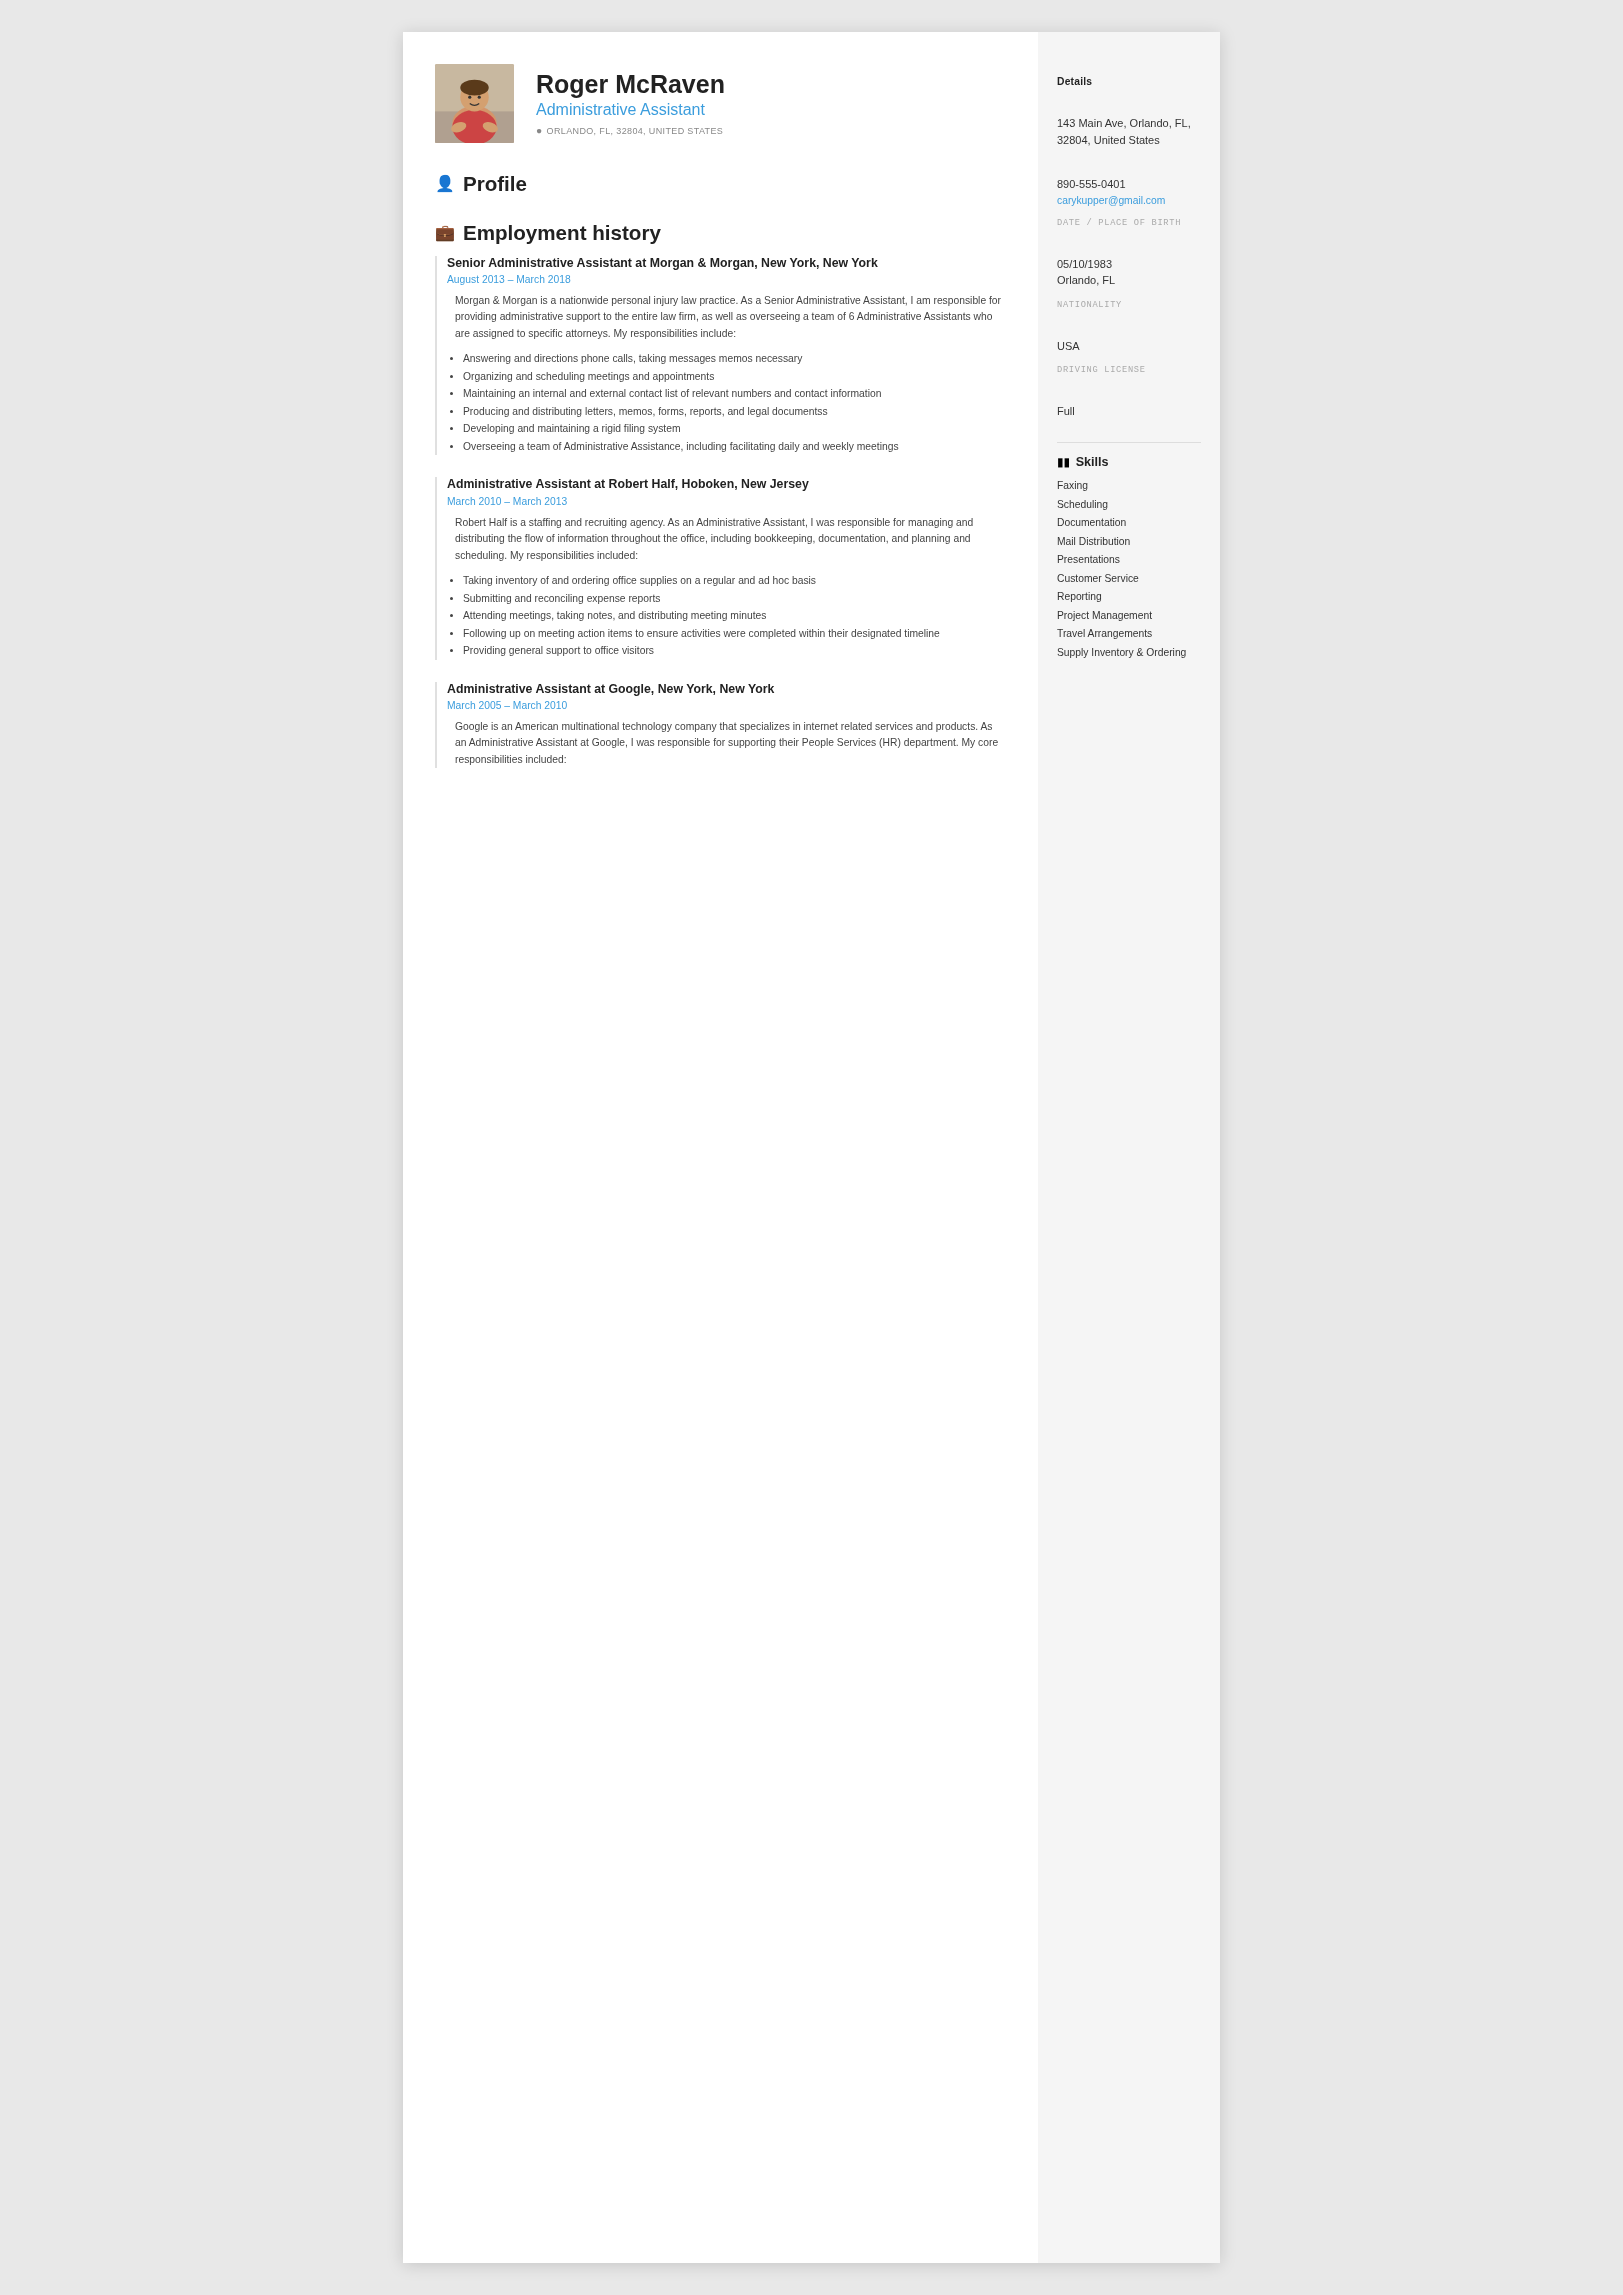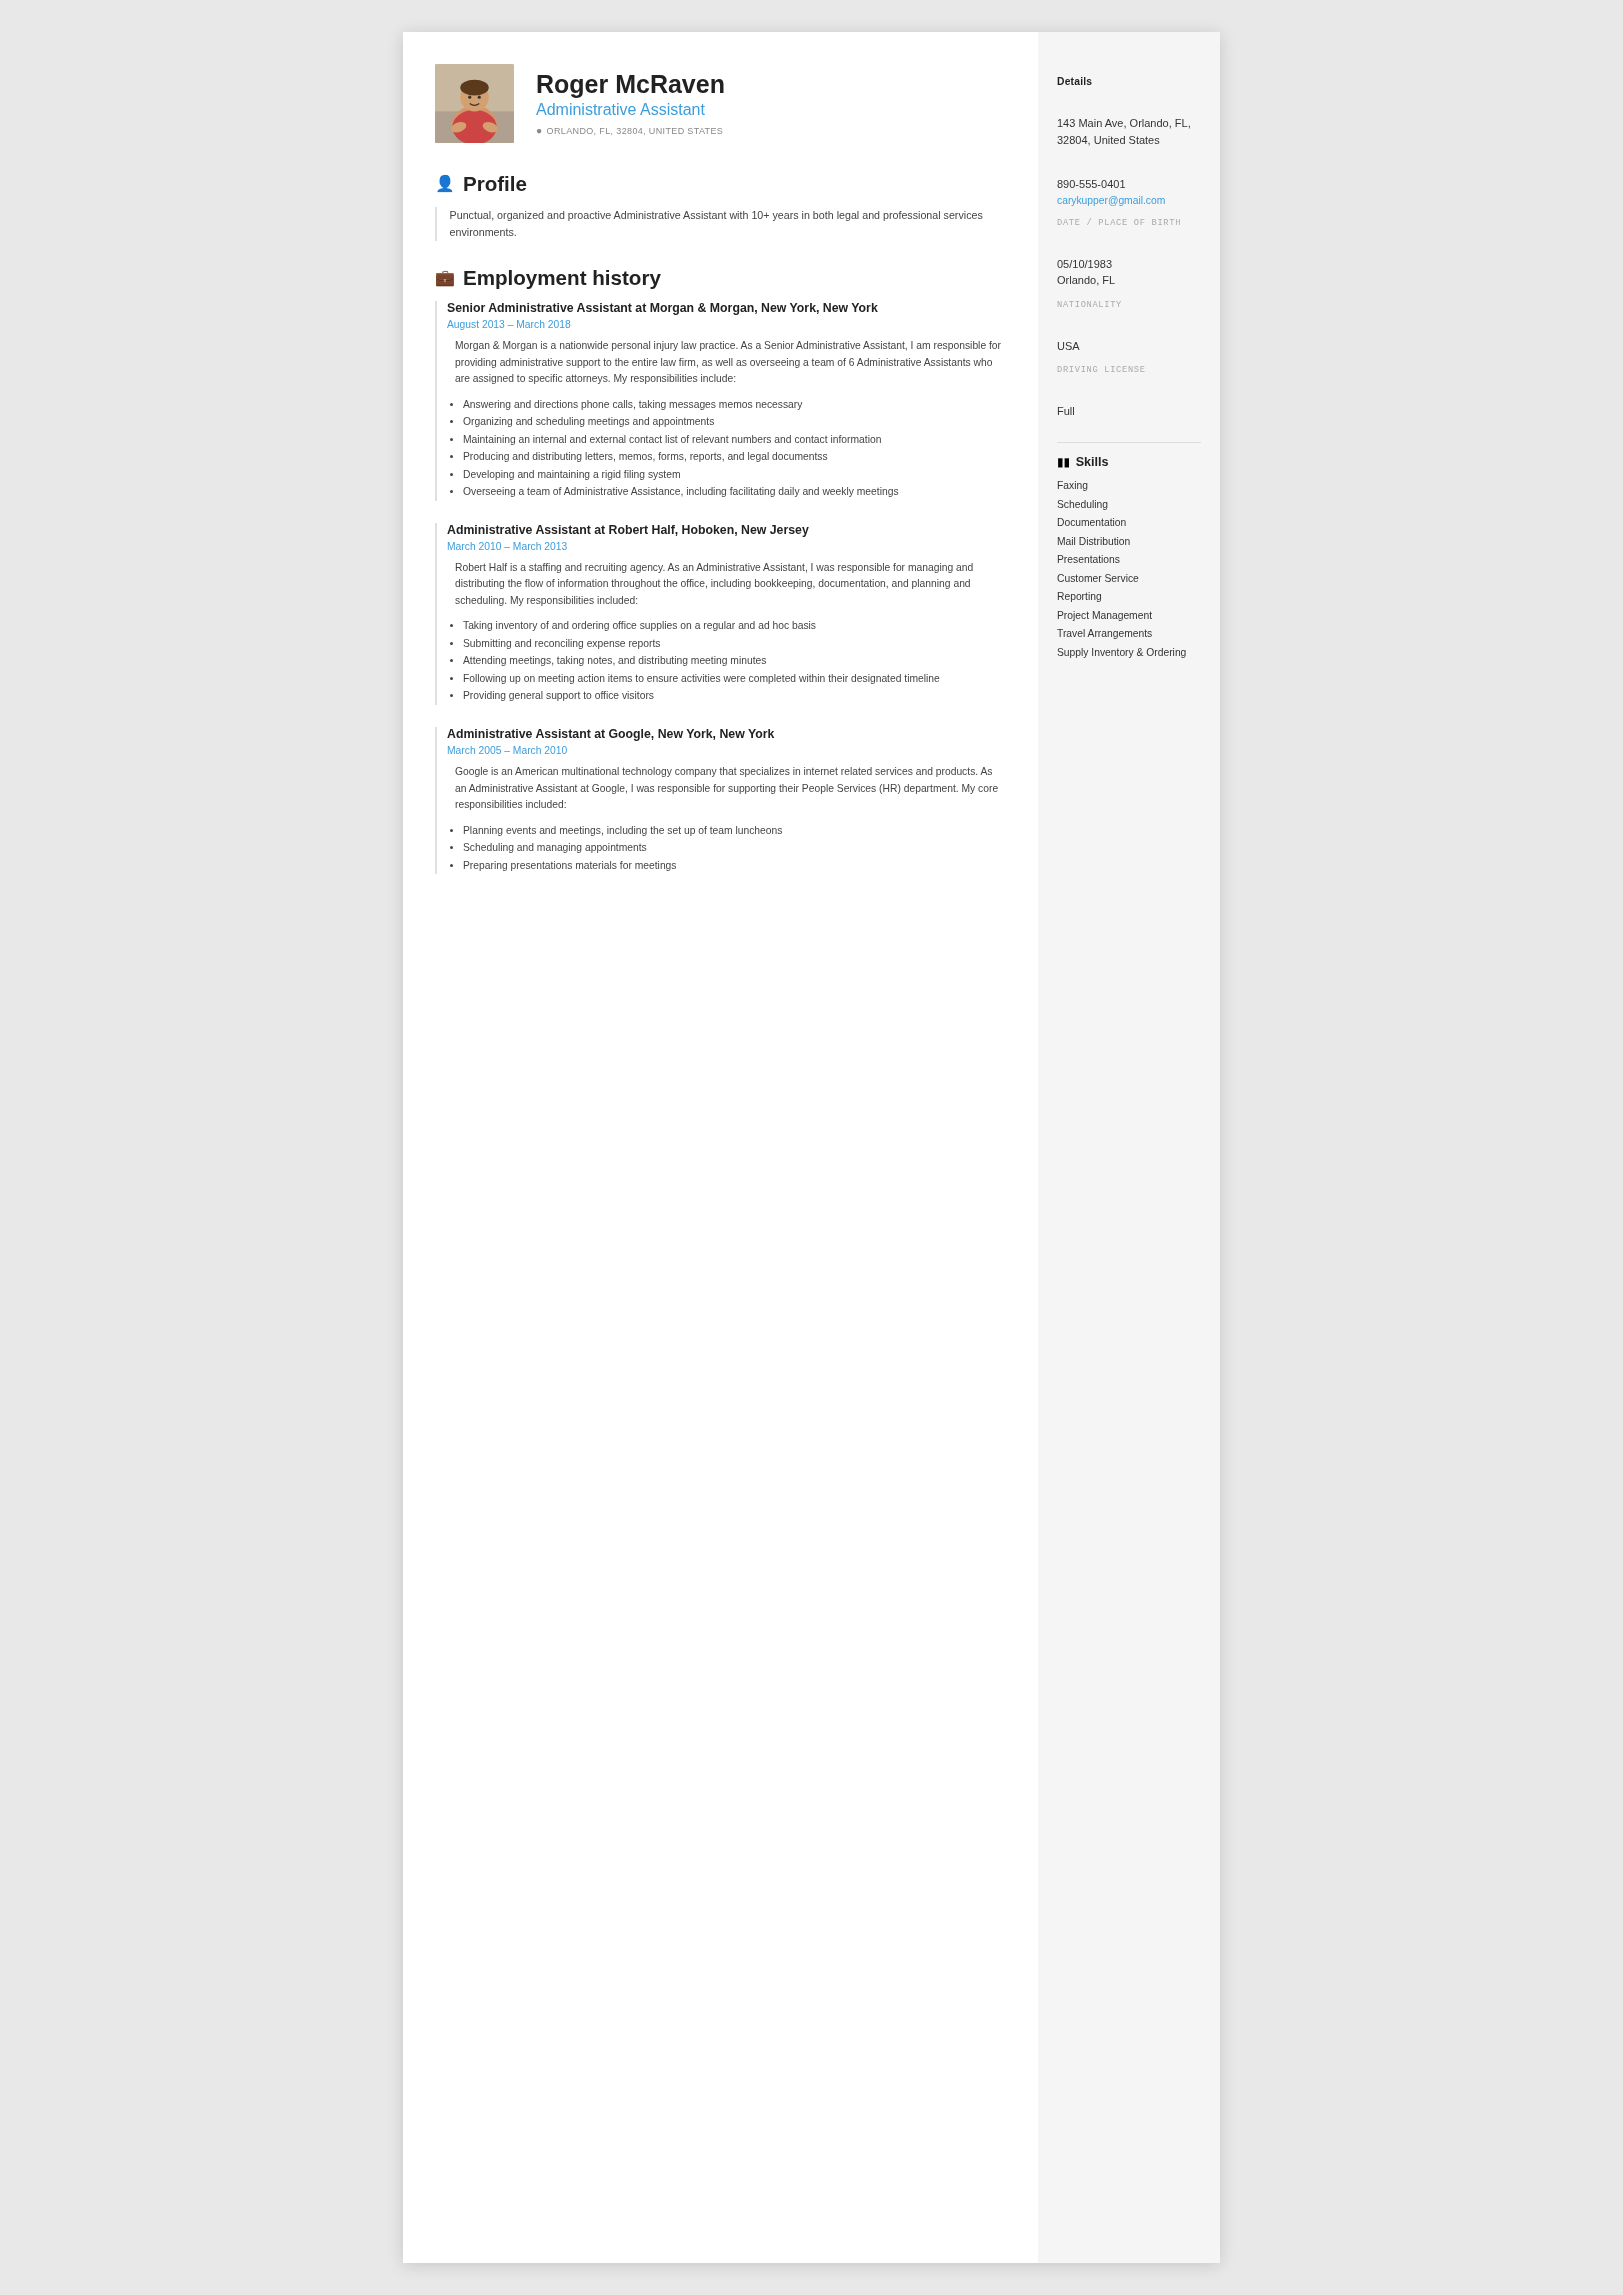--- a/index.html
+++ b/index.html
@@ -236,23 +236,20 @@
           <span class="location-icon">●</span>
           <span>ORLANDO, FL, 32804, UNITED STATES</span>
         </div>
       </div>
     </div>
 
     <div class="section">
       <div class="section-header">
         <span class="section-icon">👤</span>
         <span class="section-title">Profile</span>
-      </div>
-      <div class="section-body">
-        <p class="profile-text">Punctual, organized and proactive Administrative Assistant with 10+ years in both legal and professional services environments.</p>
       </div>
     </div>
 
     <div class="section">
       <div class="section-header">
         <span class="section-icon">💼</span>
         <span class="section-title">Employment history</span>
       </div>
 
       <div class="job-entry">
@@ -279,25 +276,20 @@
           <li>Attending meetings, taking notes, and distributing meeting minutes</li>
           <li>Following up on meeting action items to ensure activities were completed within their designated timeline</li>
           <li>Providing general support to office visitors</li>
         </ul>
       </div>
 
       <div class="job-entry">
         <div class="job-title">Administrative Assistant at Google, New York, New York</div>
         <div class="job-dates">March 2005  –  March 2010</div>
         <p class="job-desc">Google is an American multinational technology company that specializes in internet related services and products. As an Administrative Assistant at Google, I was responsible for supporting their People Services (HR) department. My core responsibilities included:</p>
-        <ul class="job-bullets">
-          <li>Planning events and meetings, including the set up of team luncheons</li>
-          <li>Scheduling and managing appointments</li>
-          <li>Preparing presentations materials for meetings</li>
-        </ul>
       </div>
 
     </div>
   </div>
 
   <div class="sidebar">
 
     <div class="sidebar-section">
       <div class="sidebar-section-title">Details</div>
       <div class="sidebar-details-value">143 Main Ave, Orlando, FL, 32804, United States</div>

